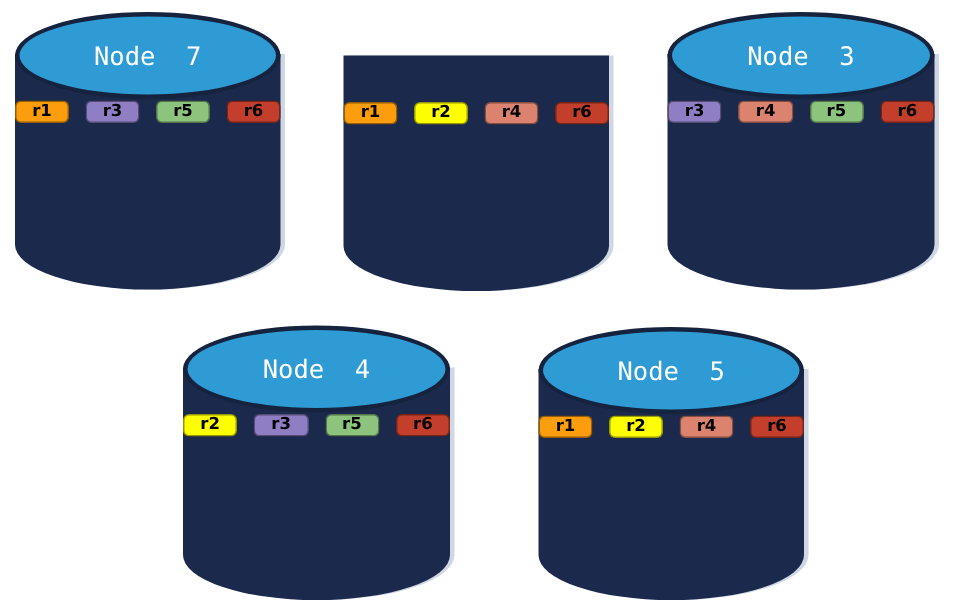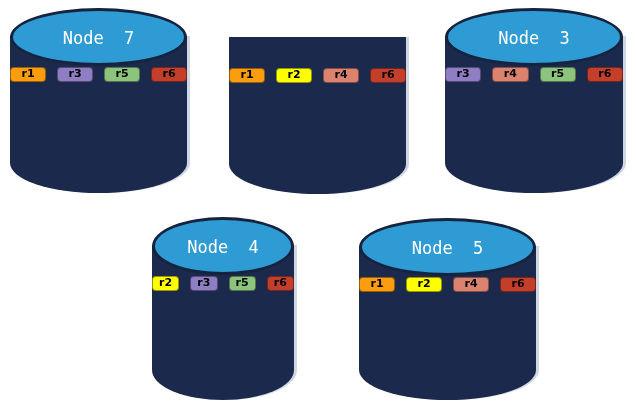--- a/index.html
+++ b/index.html
@@ -16,21 +16,21 @@
     position:relative;
     width:636px;height:408px;
     background:var(--canvas-bg);
     overflow:hidden;
     font-family:"Liberation Sans",sans-serif;
   }
   .cylinder{position:absolute;width:177px;height:185px;}
   .pos-n1{left:10px;top:8px;}
   .pos-n2{left:229px;top:9px;}
   .pos-n3{left:445px;top:8px;width:178px;}
-  .pos-n4{left:122px;top:217px;width:142px;height:183px;margin-left:30px;}
+  .pos-n4{left:122px;top:217px;width:178px;height:183px;}
   .pos-n5{left:347px;top:218px;height:182px;margin-left:12px;}
   .cyl-body{
     position:absolute;left:0;right:0;top:28px;bottom:0;
     background:var(--cylinder-body);
     border-radius:0 0 50% 50% / 0 0 30px 30px;
     box-shadow:3px 0 0 rgba(169,183,206,0.55);
   }
   .cyl-top{
     position:absolute;left:0;right:0;top:0;height:58px;
     background:var(--cylinder-top);

